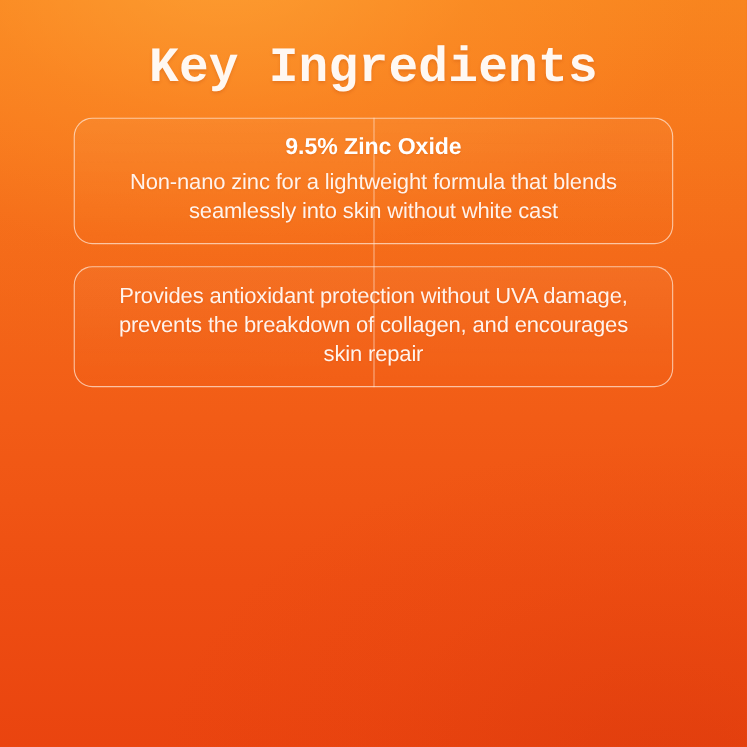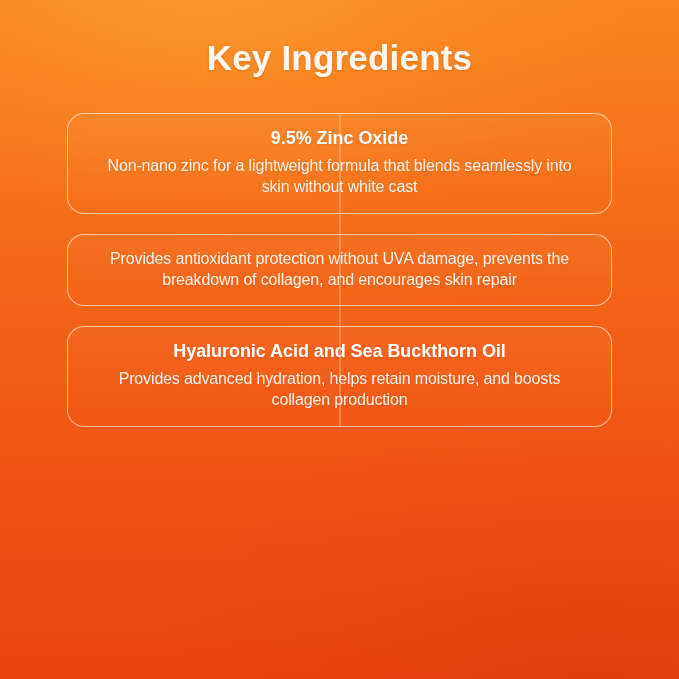--- a/index.html
+++ b/index.html
@@ -57,28 +57,28 @@
     position:absolute;
     inset:0;
     z-index:2;
     display:flex;
     flex-direction:column;
     align-items:center;
   }
 
   
   .title{
-    font-family:Liberation Sans, sans-serif;
+    font-family:Liberation Mono, monospace;
     font-weight:700;
-    font-size:35px;
+    font-size:45px;
     line-height:1;
     color:#FFF8F2;
     letter-spacing:0.2px;
     margin-top:40px;
-    margin-bottom:16px;
+    margin-bottom:0;
     text-shadow:0 1px 3px rgba(150,40,5,0.18);
     white-space:nowrap;
   }
 
   
   .stack{
     position:relative;
     width:545px;
     margin-top:22px;
     display:flex;
@@ -110,32 +110,32 @@
         rgba(255,255,255,0.00) 100%);
     text-align:center;
     padding:13px 26px 15px;
     margin-bottom:20px;
   }
   .card:last-of-type{ margin-bottom:0; }
 
   .card-heading{
     font-family:"Liberation Sans", sans-serif;
     font-weight:700;
-    font-size:18px;
+    font-size:21px;
     line-height:1.28;
     color:#FFFFFF;
     letter-spacing:-0.05px;
     margin-bottom:5px;
     text-shadow:0 1px 2px rgba(150,40,5,0.14);
   }
 
   .card-body{
     font-family:"Liberation Sans", sans-serif;
     font-weight:400;
-    font-size:16px;
+    font-size:20px;
     line-height:1.33;
     color:#FFF3EC;
     letter-spacing:-0.15px;
     text-shadow:0 1px 2px rgba(150,40,5,0.10);
   }
 </style>
 </head>
 <body>
 
 <div class="bg-base"></div>
@@ -152,20 +152,16 @@
 
     <div class="card">
       <div class="card-heading">9.5% Zinc Oxide</div>
       <div class="card-body">Non-nano zinc for a lightweight formula that blends seamlessly into skin without white cast</div>
     </div>
 
     <div class="card">
       <div class="card-body">Provides antioxidant protection without UVA damage, prevents the breakdown of collagen, and encourages skin repair</div>
     </div>
 
-    <div class="card">
-      <div class="card-heading">Hyaluronic Acid and Sea Buckthorn Oil</div>
-      <div class="card-body">Provides advanced hydration, helps retain moisture, and boosts collagen production</div>
-    </div>
 
 
   </div>
 </div>
 
 </body></html>

